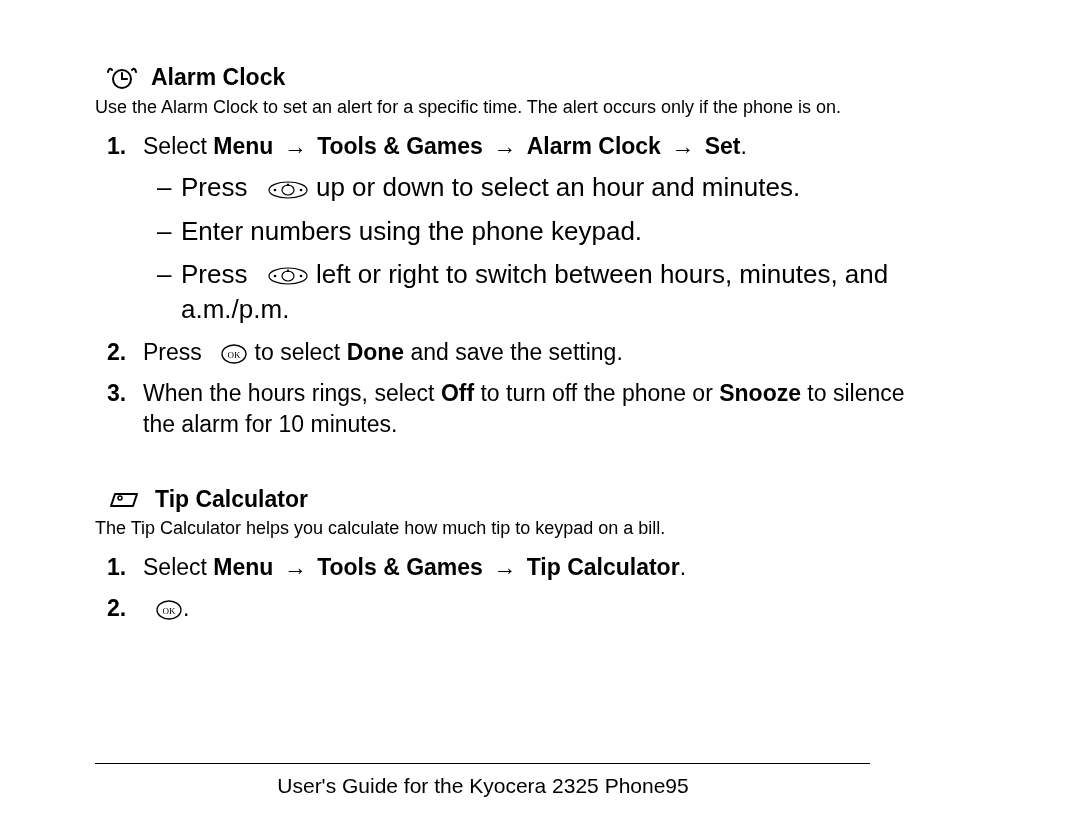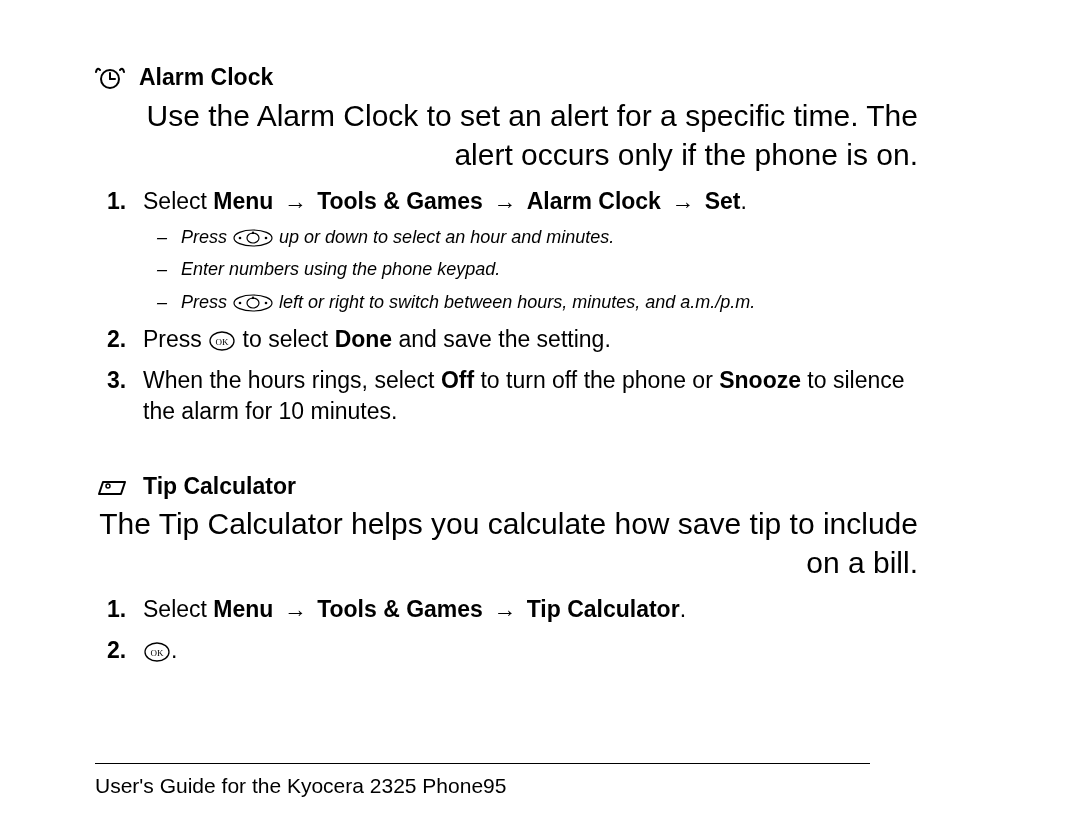--- a/index.html
+++ b/index.html
@@ -22,24 +22,23 @@
     display: flex;
     align-items: center;
     gap: 14px;
     margin-bottom: 4px;
   }
   .section-head .title {
     font-weight: bold;
     font-size: 23px;
   }
   .para {
-    font-size: 30px;
+    font-size: 18px;
     line-height: 1.30;
     margin-bottom: 12px;
-    text-align: right;
   }
   ol.steps {
     margin: 0 0 12px 0;
     padding: 0 0 0 48px;
     list-style: none;
     counter-reset: step;
   }
   ol.steps > li {
     counter-increment: step;
     font-size: 23px;
@@ -52,55 +51,55 @@
     font-weight: bold;
     position: absolute;
     left: -36px;
   }
   .sub {
     list-style: none;
     padding: 0 0 0 20px;
     margin: 8px 0 0 0;
   }
   .sub > li {
-    font-size: 18px;
+    font-size: 26px;
     line-height: 1.35;
     margin-bottom: 8px;
     position: relative;
     padding-left: 18px;
-    font-style: italic;
   }
   .sub > li::before {
     content: "–";
     position: absolute;
     left: -6px;
   }
   .b { font-weight: bold; margin-top: 40px; }
   .arrow { padding: 0 4px; }
   .icon {
     display: inline-block;
     vertical-align: middle;
     position: relative;
+    margin-left: 12px;
   }
   .icon svg { display: block; }
 
   .footer-rule {
     position: absolute;
     left: 95px;
     right: 90px;
     bottom: 70px;
     border-top: 1px solid #000;
   }
   .footer {
     position: absolute;
     left: 95px;
     right: 89px;
     bottom: 36px;
     display: flex;
-    justify-content: flex-start;
+    justify-content: center;
     font-size: 21px;
   }
   .section-gap { height: 34px; }
 </style>
 </head>
 <body>
 
 <div class="page">
 
   <div class="section-head">
@@ -186,21 +185,21 @@
   <div class="section-head">
     <span class="icon">
       <svg width="34" height="26" viewBox="0 0 34 26">
         <path d="M4 20 L26 20 L30 8 L8 8 Z" fill="none" stroke="#000" stroke-width="2" stroke-linejoin="round"></path>
         <circle cx="13" cy="12" r="2" fill="none" stroke="#000" stroke-width="1.5"></circle>
       </svg>
     </span>
     <span class="title">Tip Calculator</span>
   </div>
 
-  <div class="para">The Tip Calculator helps you calculate how save tip to include on a bill.</div>
+  <div class="para">The Tip Calculator helps you calculate how much tip to keypad on a bill.</div>
 
   <ol class="steps">
     <li>
       <span>Select</span>
       <span class="b">Menu</span>
       <span class="arrow">→</span>
       <span class="b">Tools &amp; Games</span>
       <span class="arrow">→</span>
       <span class="b">Tip Calculator</span>.
     </li>

